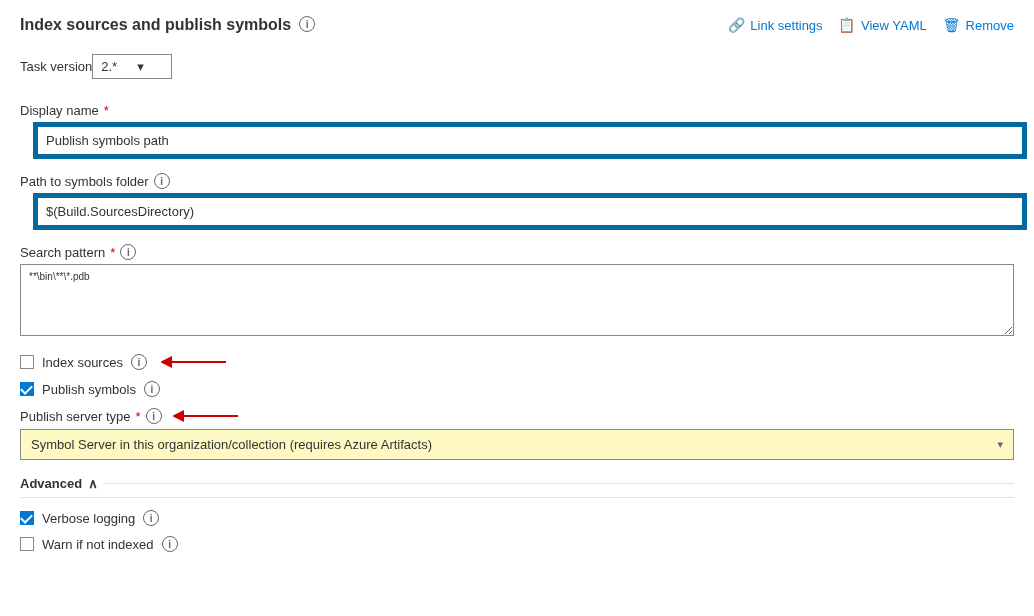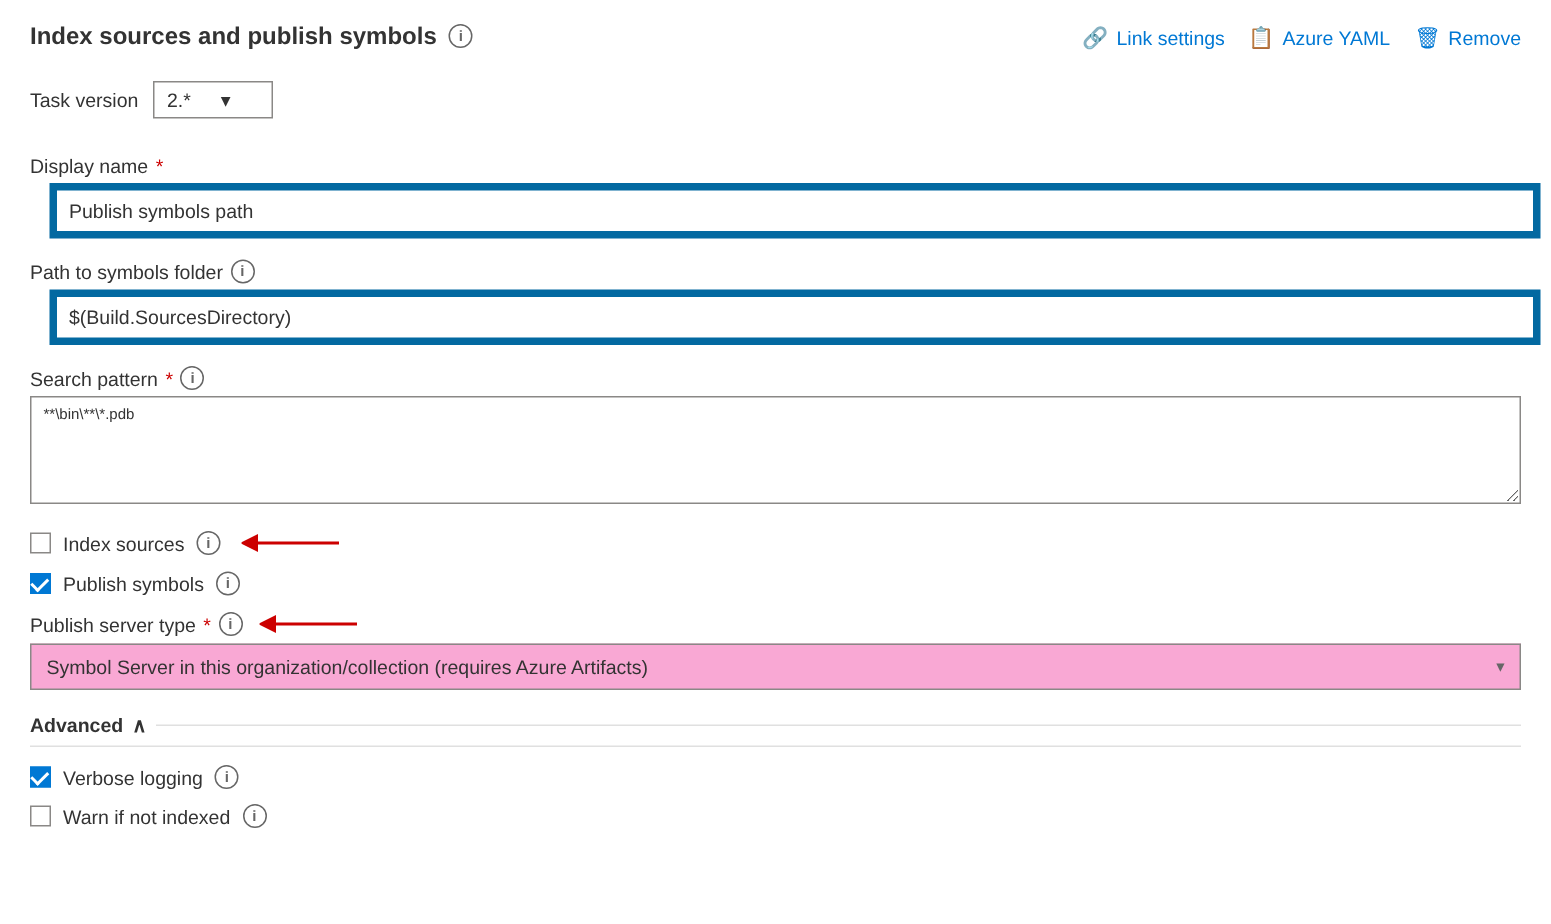--- a/index.html
+++ b/index.html
@@ -60,21 +60,20 @@
       text-decoration: none;
       background: none;
       border: none;
     }
     .action-icon {
       font-size: 14px;
     }
     .task-version-row {
       display: flex;
       align-items: center;
-      gap: 10px;
       margin-bottom: 24px;
     }
     .task-version-label {
       font-size: 13px;
       color: #333;
     }
     .task-version-select {
       display: flex;
       align-items: center;
       border: 1px solid #8a8886;
@@ -167,21 +166,21 @@
     .select-dropdown {
       width: 100%;
       border: 1px solid #8a8886;
       padding: 7px 10px;
       font-size: 13px;
       color: #333;
       display: flex;
       align-items: center;
       justify-content: space-between;
       cursor: pointer;
-      background: #f9a8d4;
+      background: #fef9c3;
     }
     .select-dropdown .dropdown-value {
       color: #333;
     }
     .select-dropdown .chevron-down {
       font-size: 11px;
       color: #666;
     }
     .advanced-section {
       margin-top: 10px;
@@ -221,21 +220,21 @@
         <span>i</span>
       </span>
     </div>
     <div class="header-actions">
       <button class="header-action-btn">
         <span class="action-icon">🔗</span>
         <span>Link settings</span>
       </button>
       <button class="header-action-btn">
         <span class="action-icon">📋</span>
-        <span>Azure YAML</span>
+        <span>View YAML</span>
       </button>
       <button class="header-action-btn">
         <span class="action-icon">🗑</span>
         <span>Remove</span>
       </button>
     </div>
   </div>
 
   <div class="task-version-row">
     <span class="task-version-label">Task version</span>

